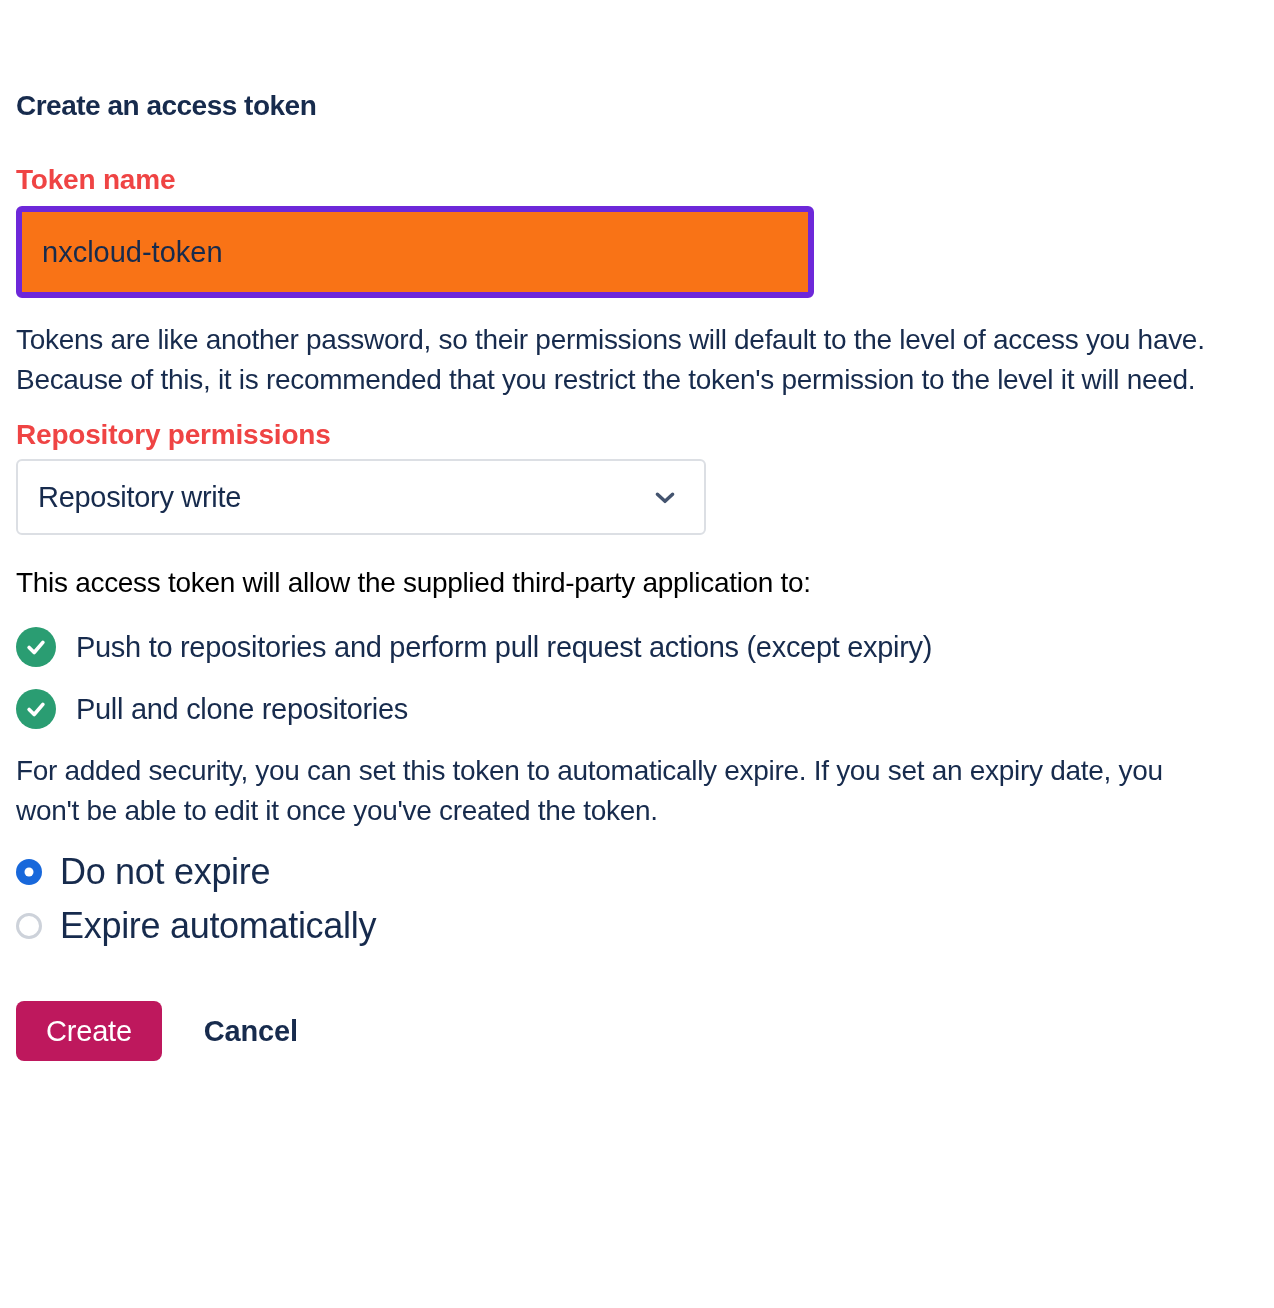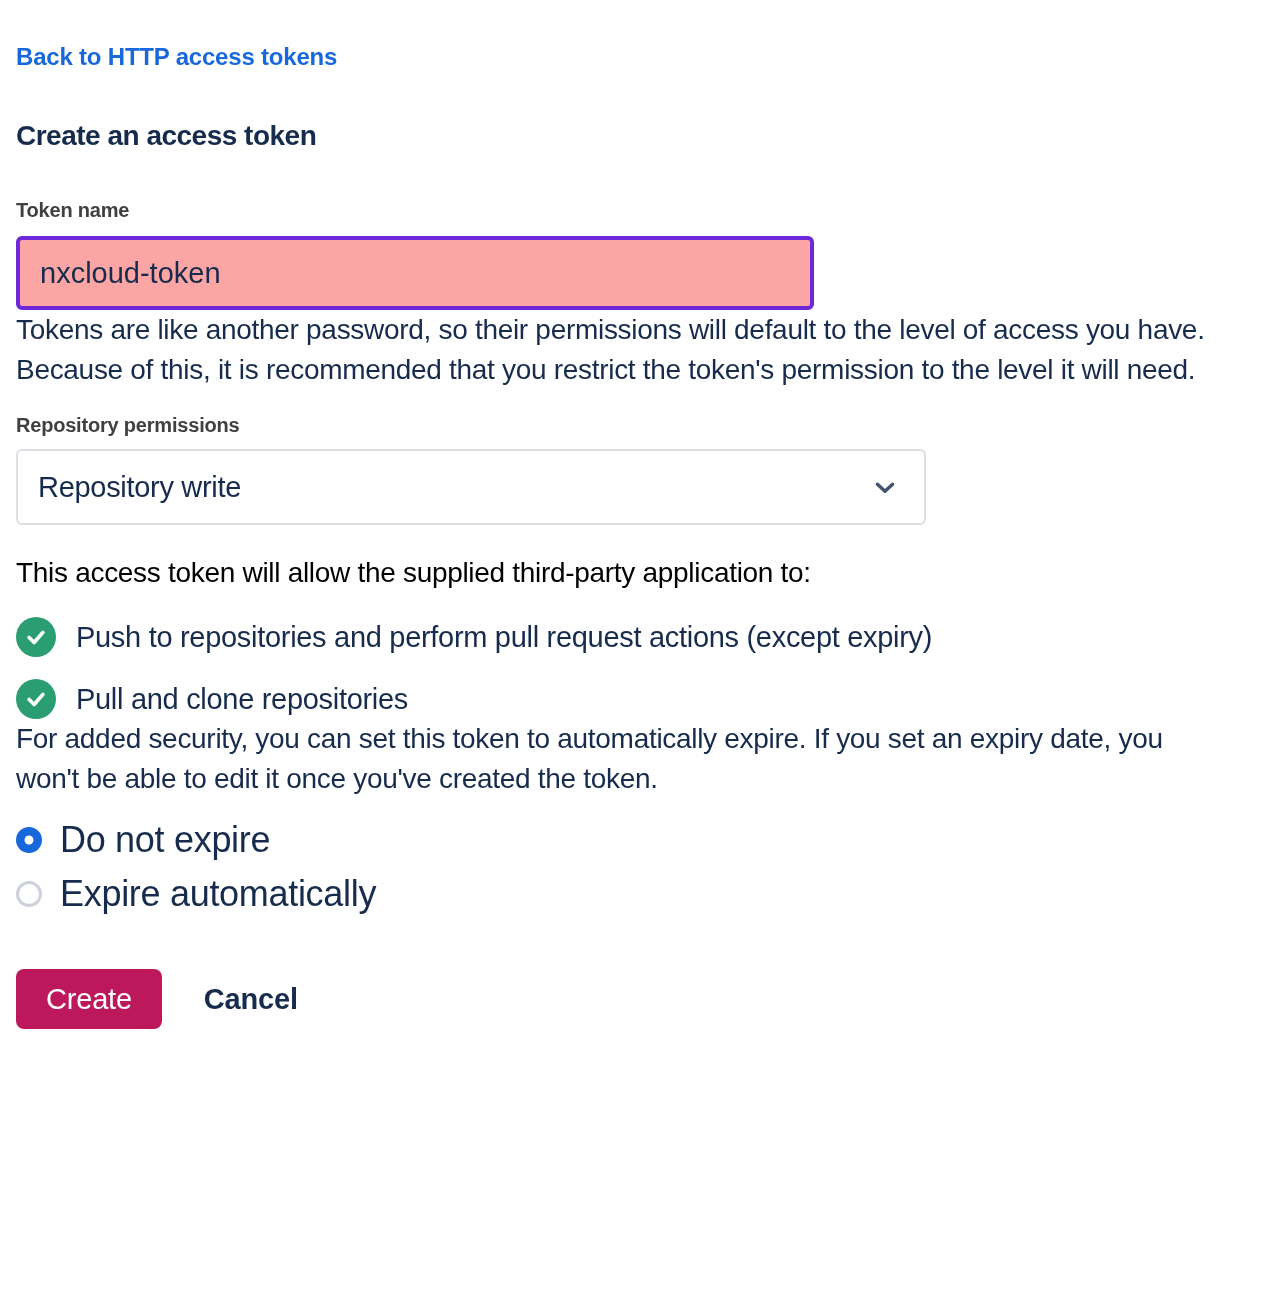--- a/index.html
+++ b/index.html
@@ -28,59 +28,60 @@
     margin-top: 40px;
     font-size: 28px;
     line-height: 48px;
     font-weight: 700;
     letter-spacing: -0.5px;
     color: #172B4D;
   }
   .field-label {
     display: block;
     margin-top: 36px;
-    font-size: 20px;
+    font-size: 28px;
     line-height: 28px;
     font-weight: 700;
     letter-spacing: -0.2px;
-    color: #404040;
+    color: #ef4444;
   }
   .text-input {
     margin-top: 12px;
     width: 798px;
-    height: 74px;
-    border: 4px solid #6d28d9;
+    height: 92px;
+    border: 6px solid #6d28d9;
     border-radius: 6px;
     padding: 0 20px;
     font-family: "Liberation Sans", sans-serif;
     font-size: 29px;
     color: #172B4D;
-    background: #fca5a5;
+    background: #f97316;
     outline: none;
     display: block;
   }
   h2.section-heading {
     margin-top: 53px;
     font-size: 34px;
     line-height: 40px;
     font-weight: 500;
     letter-spacing: -0.3px;
     color: #172B4D;
   }
   h2.section-heading.expiry { margin-top: 40px; }
   p.section-desc {
+    margin-top: 22px;
     max-width: 1210px;
     font-size: 28px;
     line-height: 40px;
     letter-spacing: -0.3px;
     color: #172B4D;
   }
   .select-box {
     margin-top: 10px;
-    width: 910px;
+    width: 690px;
     height: 76px;
     border: 2px solid #DCDFE4;
     border-radius: 6px;
     background: #ffffff;
     display: flex;
     align-items: center;
     justify-content: space-between;
     padding: 0 26px 0 20px;
     cursor: pointer;
   }
@@ -192,21 +193,20 @@
     letter-spacing: -0.2px;
     color: #172B4D;
     cursor: pointer;
   }
 </style>
 </head>
 <body>
 
 <div class="page">
 
-  <a class="back-link">Back to HTTP access tokens</a>
 
   <h1 class="page-title">Create an access token</h1>
 
   <label class="field-label">Token name</label>
 
   <input class="text-input" type="text" value="nxcloud-token" style="">
 
 
   <p class="section-desc">Tokens are like another password, so their permissions will default to the level of access you have. Because of this, it is recommended that you restrict the token's permission to the level it will need.</p>
 

